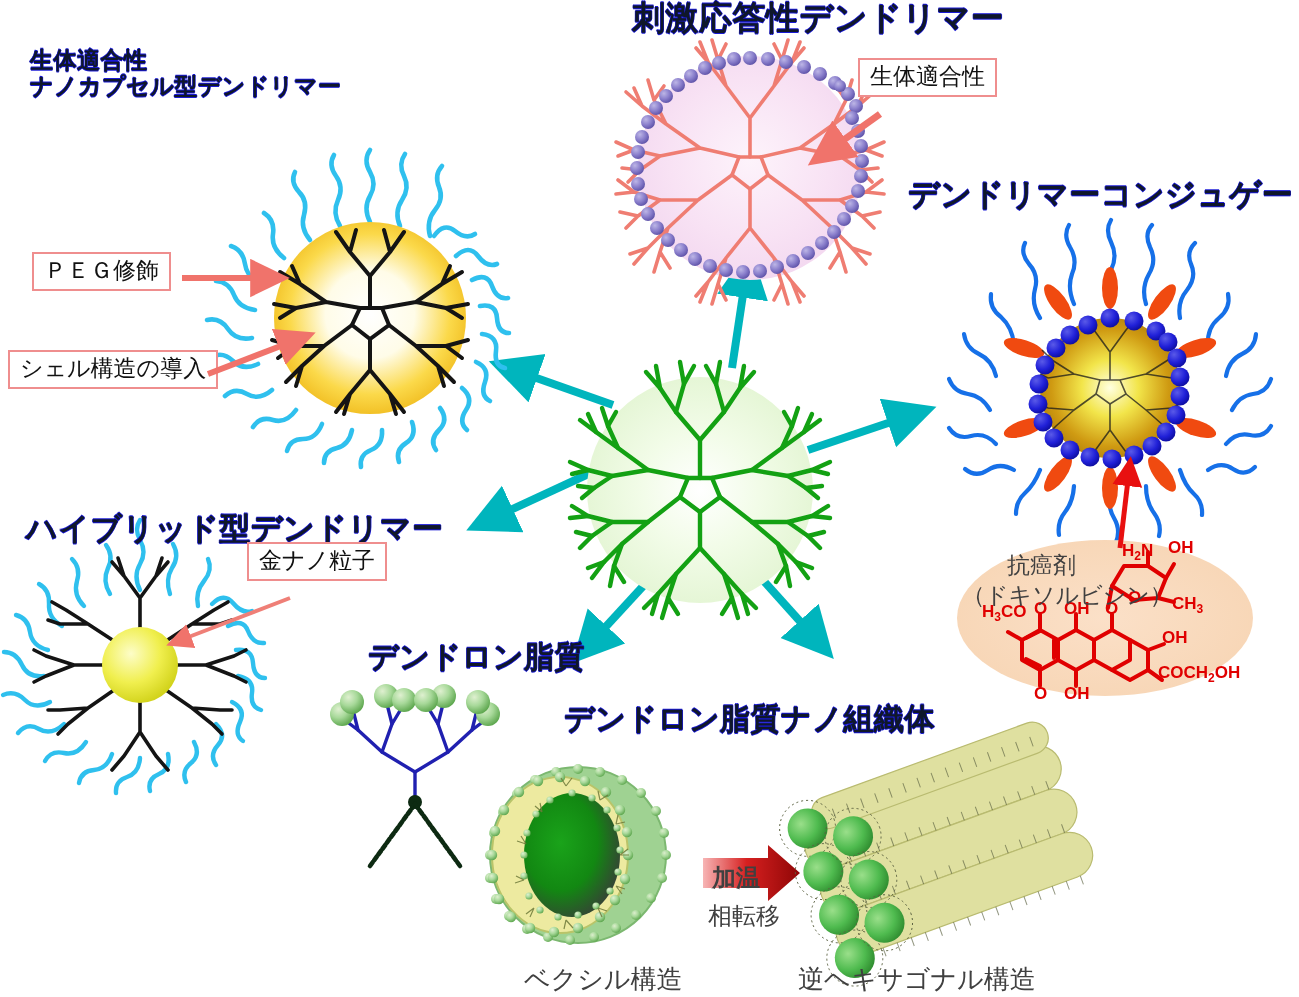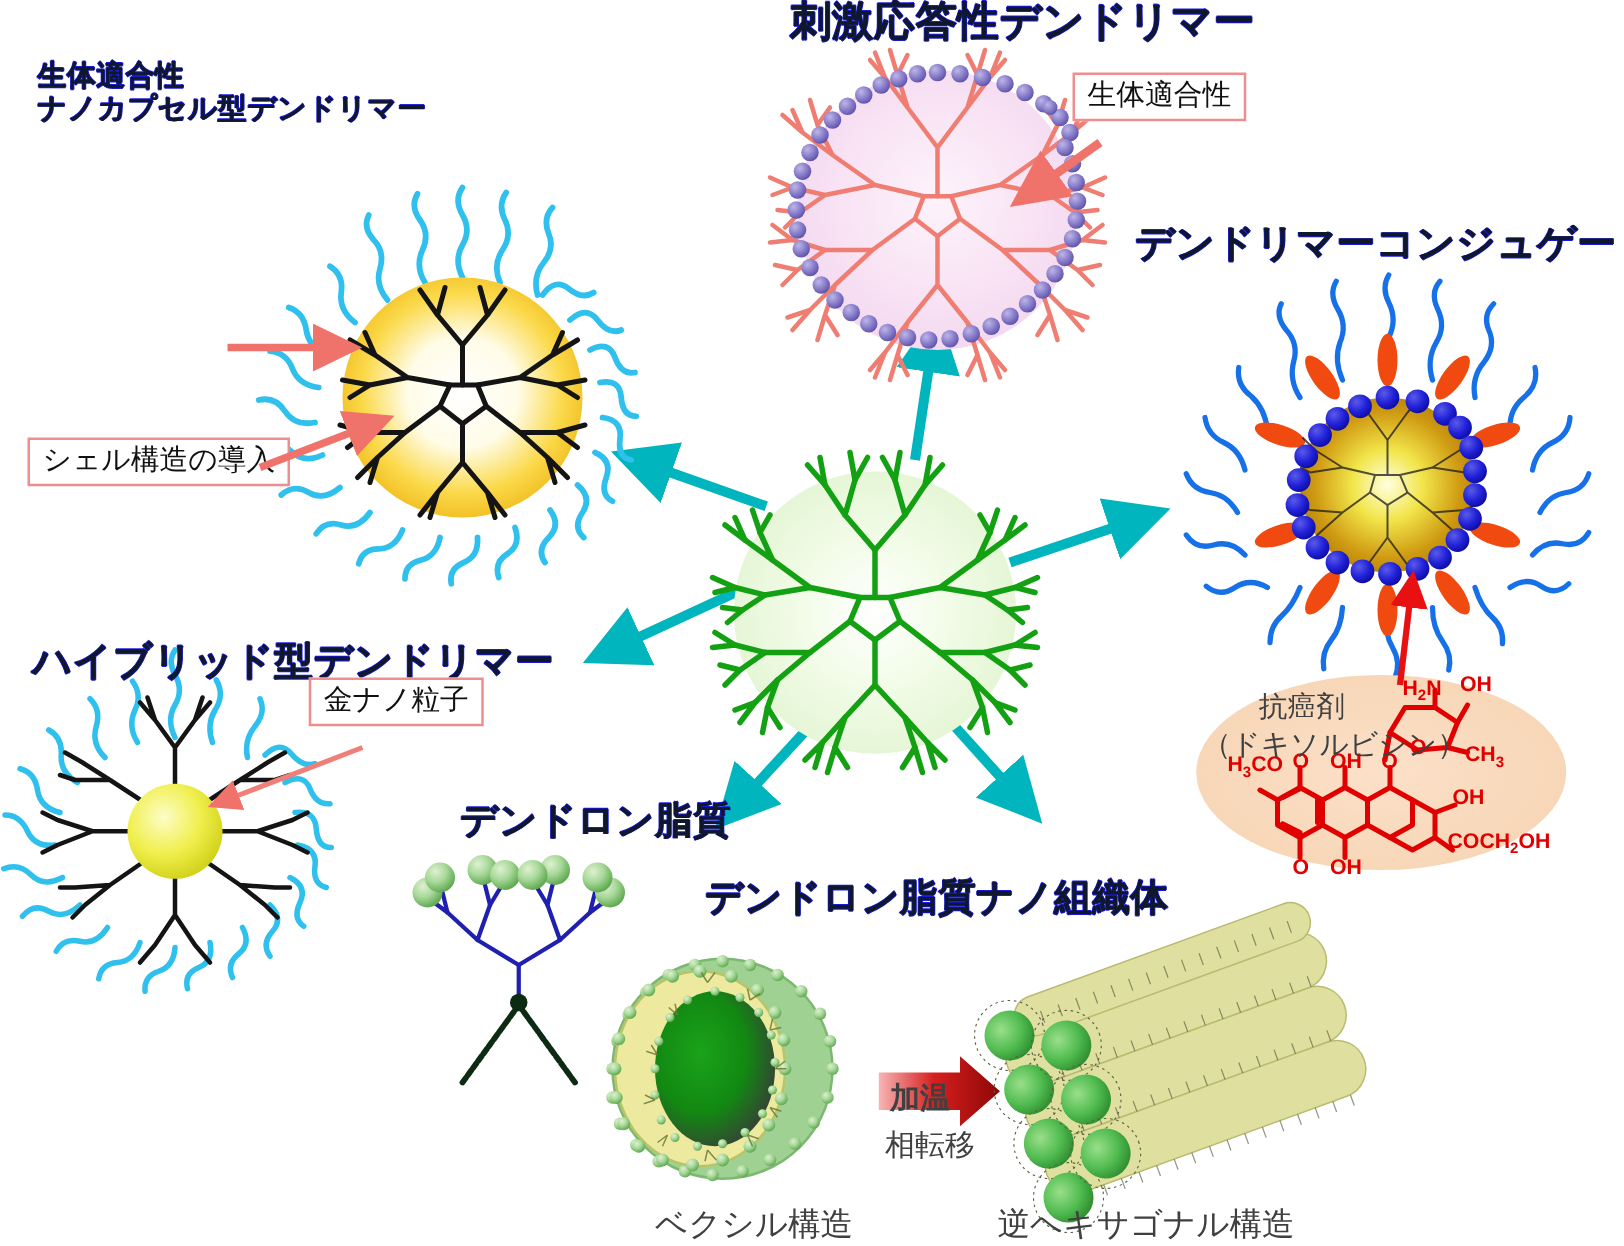--- a/index.html
+++ b/index.html
@@ -32,21 +32,21 @@
     border:2.5px solid #ef8e8e;
     background:#ffffff;
     color:#111;
     font-family:"DejaVu Sans","Liberation Sans",sans-serif;
     font-size:23px;
     padding:5px 10px 7px 10px;
     white-space:nowrap;
     line-height:1;
   }
   .c-peg{left:32px;top:252px;}
-  .c-shell{left:8px;top:350px;margin-left:14px;}
+  .c-shell{left:8px;top:350px;}
   .c-stimuli-group{left:858px;top:58px;}
   .c-gold{left:247px;top:542px;}
 
   
   .caption{
     position:absolute;
     color:#404040;
     font-family:"DejaVu Sans","Liberation Sans",sans-serif;
     white-space:nowrap;
   }
@@ -694,20 +694,21 @@
   </div>
 
   <div class="heading h-biocomp">生体適合性
 ナノカプセル型デンドリマー</div>
   <div class="heading h-stimuli">刺激応答性デンドリマー</div>
   <div class="heading h-conjugate">デンドリマーコンジュゲート</div>
   <div class="heading h-hybrid">ハイブリッド型デンドリマー</div>
   <div class="heading h-dendronlipid">デンドロン脂質</div>
   <div class="heading h-nanoassembly">デンドロン脂質ナノ組織体</div>
 
+  <div class="callout c-peg">ＰＥＧ修飾</div>
   <div class="callout c-shell">シェル構造の導入</div>
   <div class="callout c-stimuli-group">生体適合性</div>
   <div class="callout c-gold">金ナノ粒子</div>
 
   <svg class="svg-layer" viewBox="0 0 1299 997" style="z-index:5;">
     <line x1="182" y1="278" x2="258" y2="278" stroke="#f0736b" stroke-width="6" marker-end="url(#salmonHead)"></line>
     <line x1="208" y1="374" x2="286" y2="344" stroke="#f0736b" stroke-width="6" marker-end="url(#salmonHead)"></line>
     <line x1="880" y1="114" x2="838" y2="144" stroke="#f0736b" stroke-width="7" marker-end="url(#salmonHead)"></line>
     <line x1="290" y1="598" x2="186" y2="638" stroke="#ef7f77" stroke-width="4" marker-end="url(#salmonHead)"></line>
   </svg>

